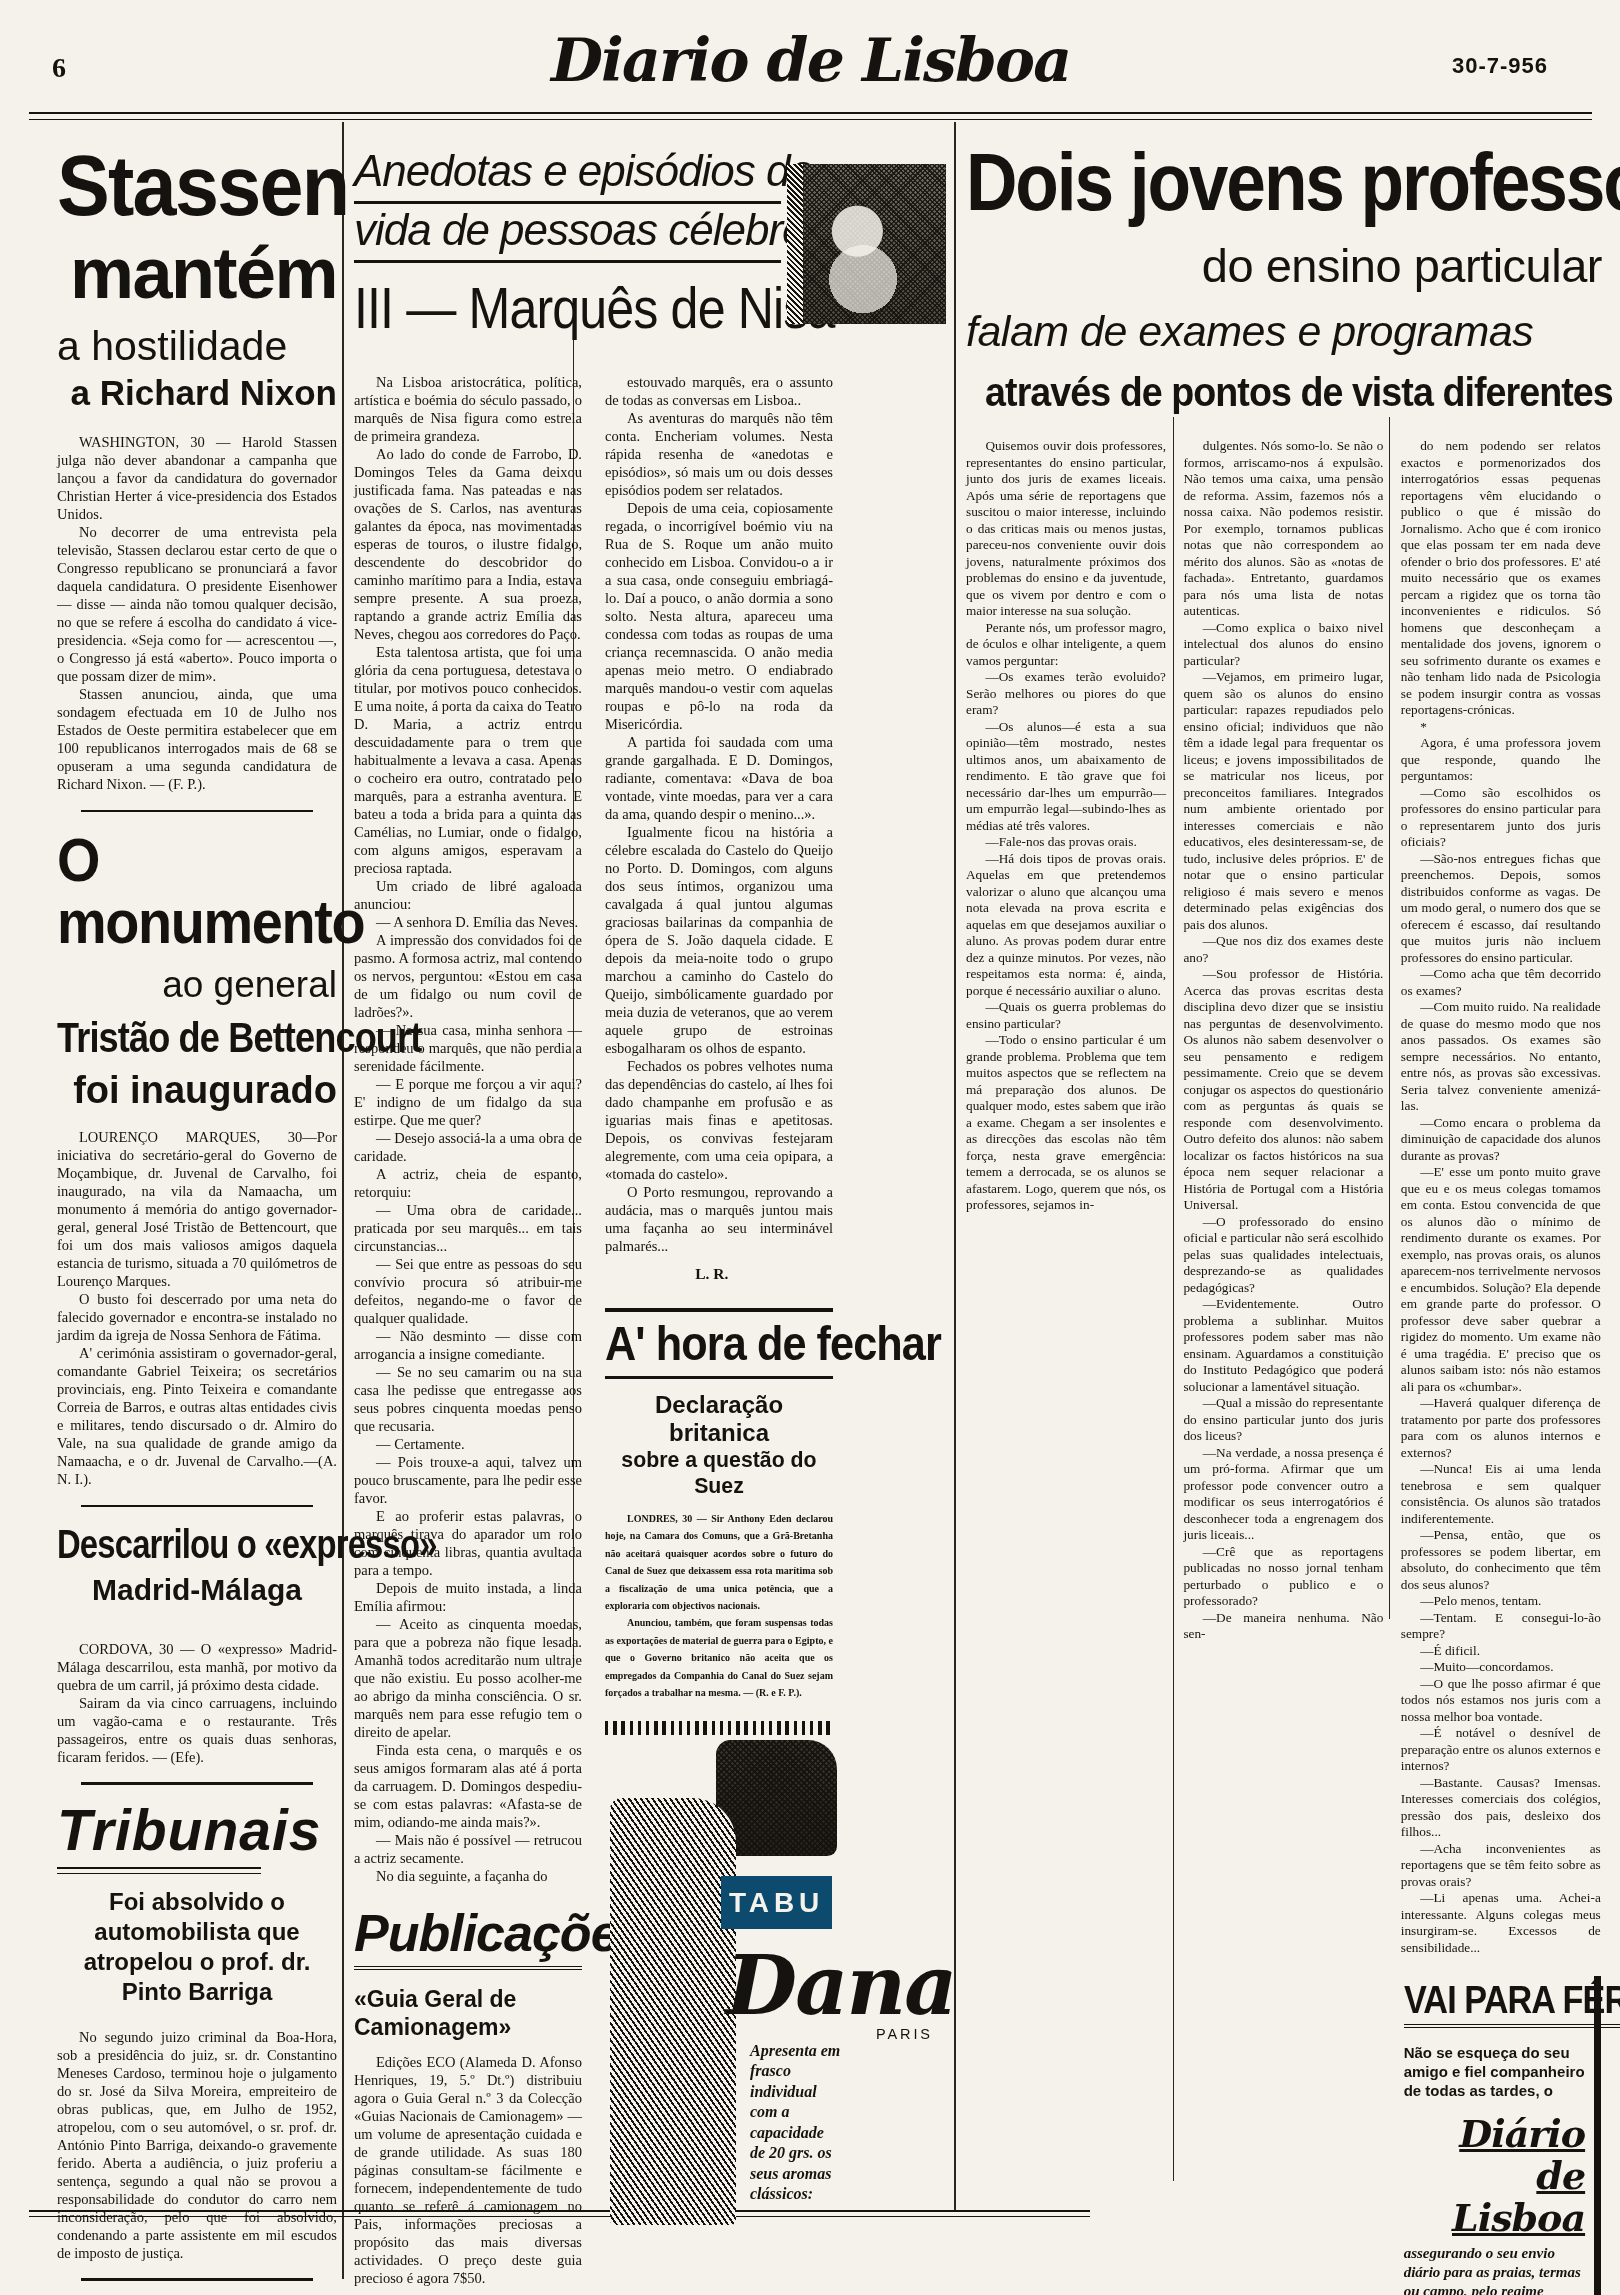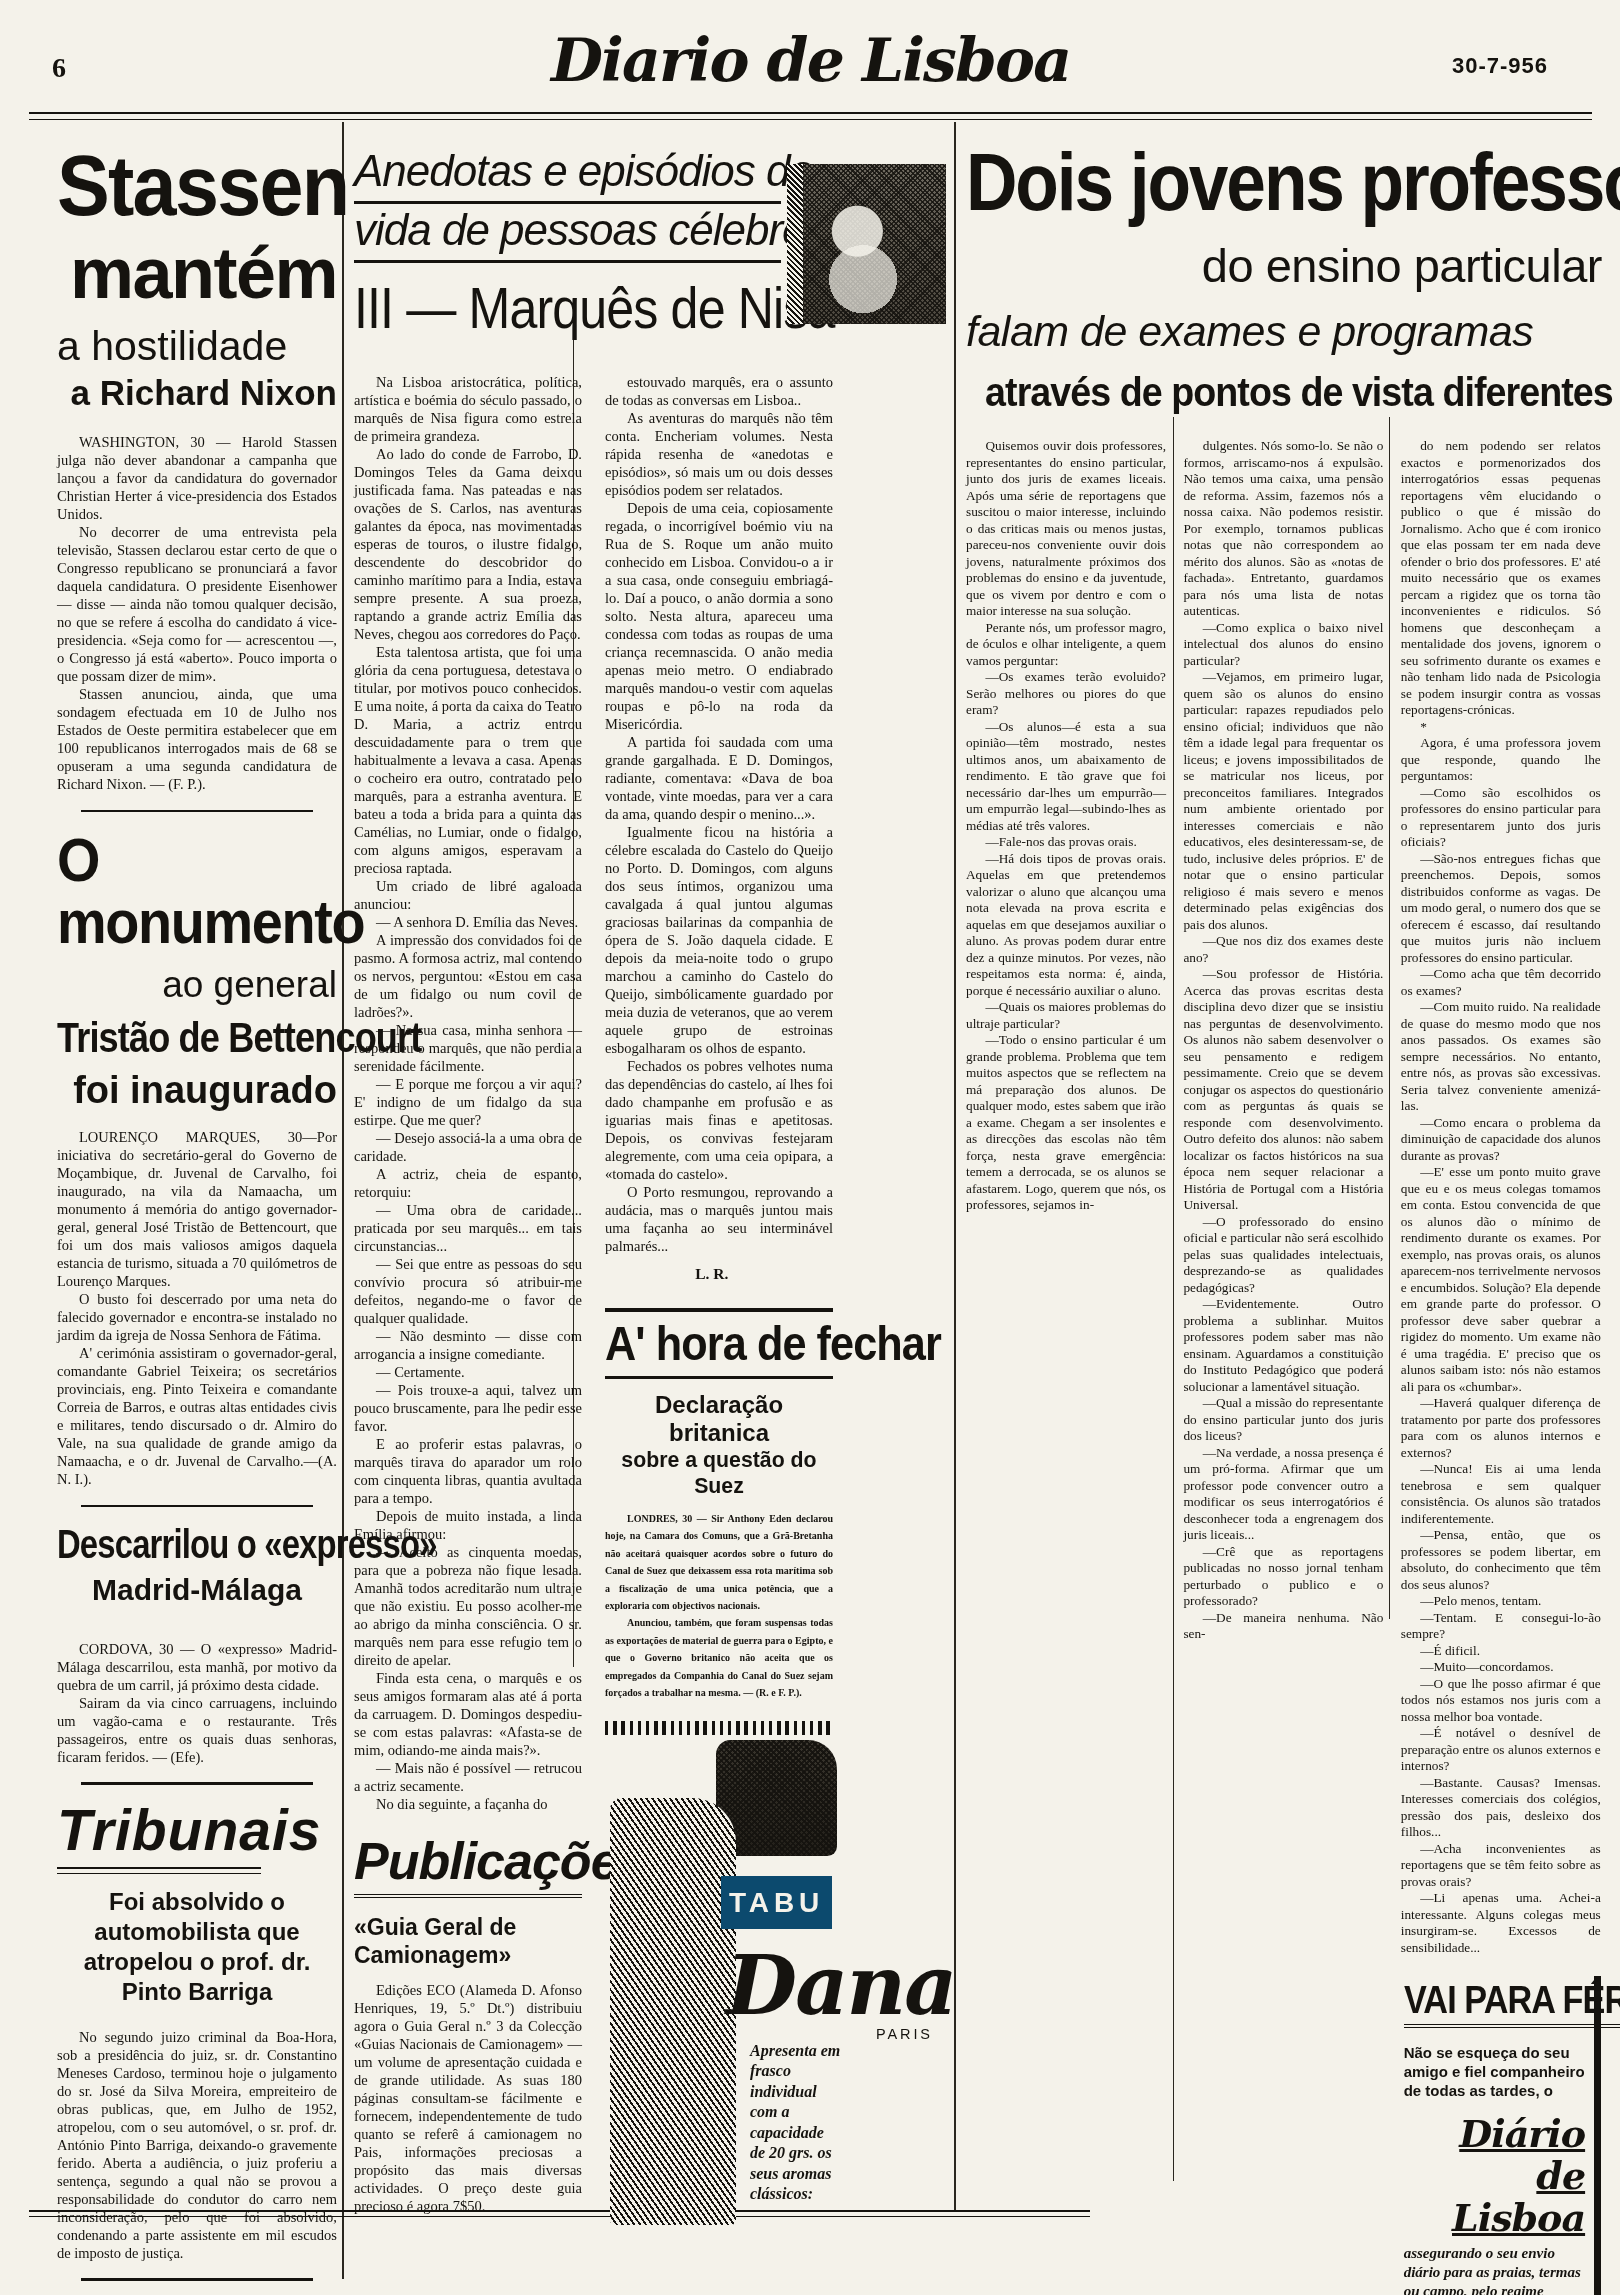--- a/index.html
+++ b/index.html
@@ -204,20 +204,21 @@
             <p>Um criado de libré agaloada anunciou:</p>
             <p>— A senhora D. Emília das Neves.</p>
             <p>A impressão dos convidados foi de pasmo. A formosa actriz, mal contendo os nervos, perguntou: «Estou em casa de um fidalgo ou num covil de ladrões?».</p>
             <p>— Na sua casa, minha senhora — respondeu o marquês, que não perdia a serenidade fácilmente.</p>
             <p>— E porque me forçou a vir aqui? E' indigno de um fidalgo da sua estirpe. Que me quer?</p>
             <p>— Desejo associá-la a uma obra de caridade.</p>
             <p>A actriz, cheia de espanto, retorquiu:</p>
             <p>— Uma obra de caridade... praticada por seu marquês... em tais circunstancias...</p>
             <p>— Sei que entre as pessoas do seu convívio procura só atribuir-me defeitos, negando-me o favor de qualquer qualidade.</p>
             <p>— Não desminto — disse com arrogancia a insigne comediante.</p>
+            <p>— Se no seu camarim ou na sua casa lhe pedisse que entregasse aos seus pobres cinquenta moedas penso que recusaria.</p>
             <p>— Certamente.</p>
             <p>— Pois trouxe-a aqui, talvez um pouco bruscamente, para lhe pedir esse favor.</p>
             <p>E ao proferir estas palavras, o marquês tirava do aparador um rolo com cinquenta libras, quantia avultada para a tempo.</p>
             <p>Depois de muito instada, a linda Emília afirmou:</p>
             <p>— Aceito as cinquenta moedas, para que a pobreza não fique lesada. Amanhã todos acreditarão num ultraje que não existiu. Eu posso acolher-me ao abrigo da minha consciência. O sr. marquês nem para esse refugio tem o direito de apelar.</p>
             <p>Finda esta cena, o marquês e os seus amigos formaram alas até á porta da carruagem. D. Domingos despediu-se com estas palavras: «Afasta-se de mim, odiando-me ainda mais?».</p>
             <p>— Mais não é possível — retrucou a actriz secamente.</p>
             <p>No dia seguinte, a façanha do</p>
           </div>
         <div class="pub-block">
@@ -278,21 +279,21 @@
 
     <div class="right-cols">
       <div class="right-col">
         <div class="story">
             <p>Quisemos ouvir dois professores, representantes do ensino particular, junto dos juris de exames liceais. Após uma série de reportagens que suscitou o maior interesse, incluindo o das criticas mais ou menos justas, pareceu-nos conveniente ouvir dois jovens, naturalmente próximos dos problemas do ensino e da juventude, que os vivem por dentro e com o maior interesse na sua solução.</p>
             <p>Perante nós, um professor magro, de óculos e olhar inteligente, a quem vamos perguntar:</p>
             <p>—Os exames terão evoluido? Serão melhores ou piores do que eram?</p>
             <p>—Os alunos—é esta a sua opinião—têm mostrado, nestes ultimos anos, um abaixamento de rendimento. E tão grave que foi necessário dar-lhes um empurrão—um empurrão legal—subindo-lhes as médias até três valores.</p>
             <p>—Fale-nos das provas orais.</p>
             <p>—Há dois tipos de provas orais. Aquelas em que pretendemos valorizar o aluno que alcançou uma nota elevada na prova escrita e aquelas em que desejamos auxiliar o aluno. As provas podem durar entre dez a quinze minutos. Por vezes, não respeitamos esta norma: é, ainda, porque é necessário auxiliar o aluno.</p>
-            <p>—Quais os maiores problemas do ultraje particular?</p>
+            <p>—Quais os guerra problemas do ensino particular?</p>
             <p>—Todo o ensino particular é um grande problema. Problema que tem muitos aspectos que se reflectem na má preparação dos alunos. De qualquer modo, estes sabem que irão a exame. Chegam a ser insolentes e as direcções das escolas não têm força, nesta grave emergência: temem a derrocada, se os alunos se afastarem. Logo, querem que nós, os professores, sejamos in-</p>
           </div>
       </div>
       <div class="right-col">
         <div class="story">
             <p>dulgentes. Nós somo-lo. Se não o formos, arriscamo-nos á expulsão. Não temos uma caixa, uma pensão de reforma. Assim, fazemos nós a nossa caixa. Não podemos resistir. Por exemplo, tornamos publicas notas que não correspondem ao mérito dos alunos. São as «notas de fachada». Entretanto, guardamos para nós uma lista de notas autenticas.</p>
             <p>—Como explica o baixo nivel intelectual dos alunos do ensino particular?</p>
             <p>—Vejamos, em primeiro lugar, quem são os alunos do ensino particular: rapazes repudiados pelo ensino oficial; individuos que não têm a idade legal para frequentar os liceus; e jovens impossibilitados de se matricular nos liceus, por preconceitos familiares. Integrados num ambiente orientado por interesses comerciais e não educativos, eles desinteressam-se, de tudo, inclusive deles próprios. E' de notar que o ensino particular religioso é mais severo e menos determinado pelas exigências dos pais dos alunos.</p>
             <p>—Que nos diz dos exames deste ano?</p>
             <p>—Sou professor de História. Acerca das provas escritas desta disciplina devo dizer que se insistiu nas perguntas de desenvolvimento. Os alunos não sabem desenvolver o seu pensamento e redigem pessimamente. Creio que se devem conjugar os aspectos do questionário com as perguntas ás quais se responde com desenvolvimento. Outro defeito dos alunos: não sabem localizar os factos históricos na sua época nem sequer relacionar a História de Portugal com a História Universal.</p>

